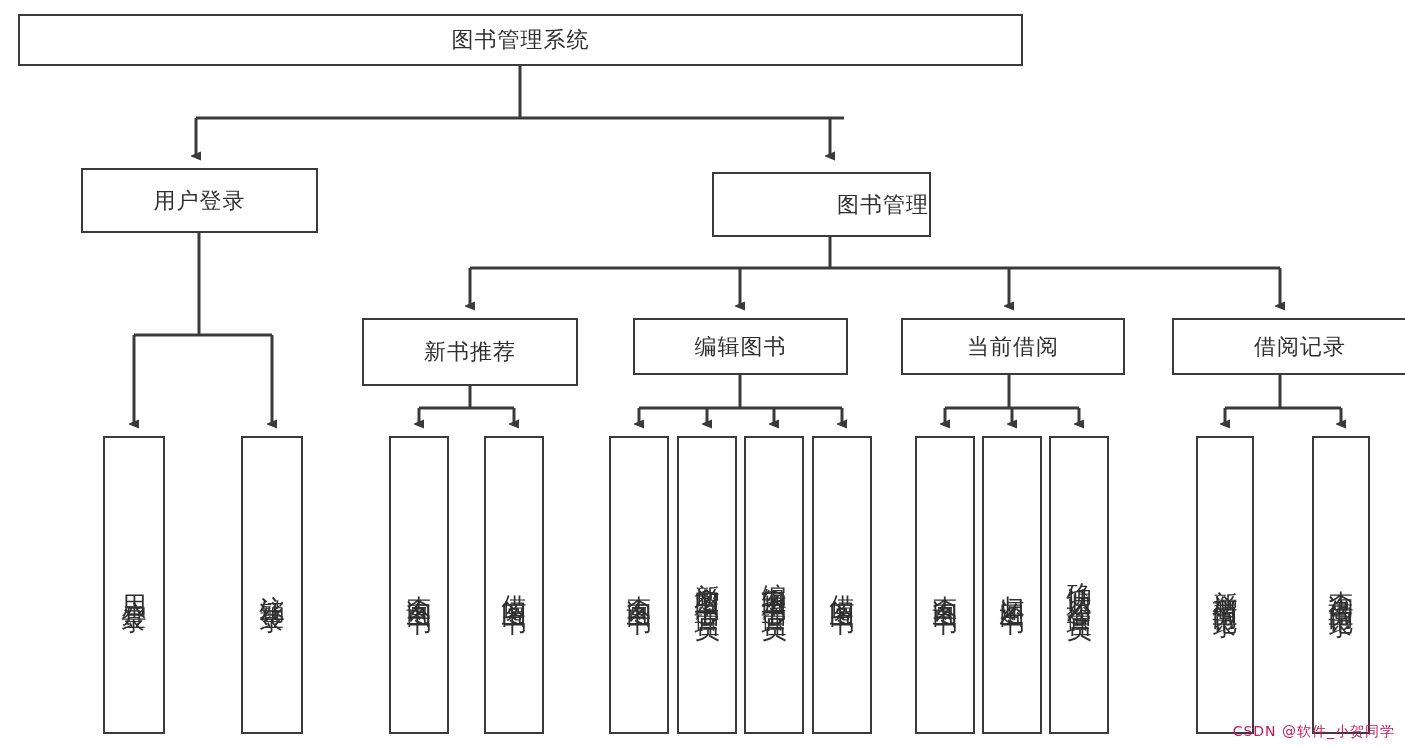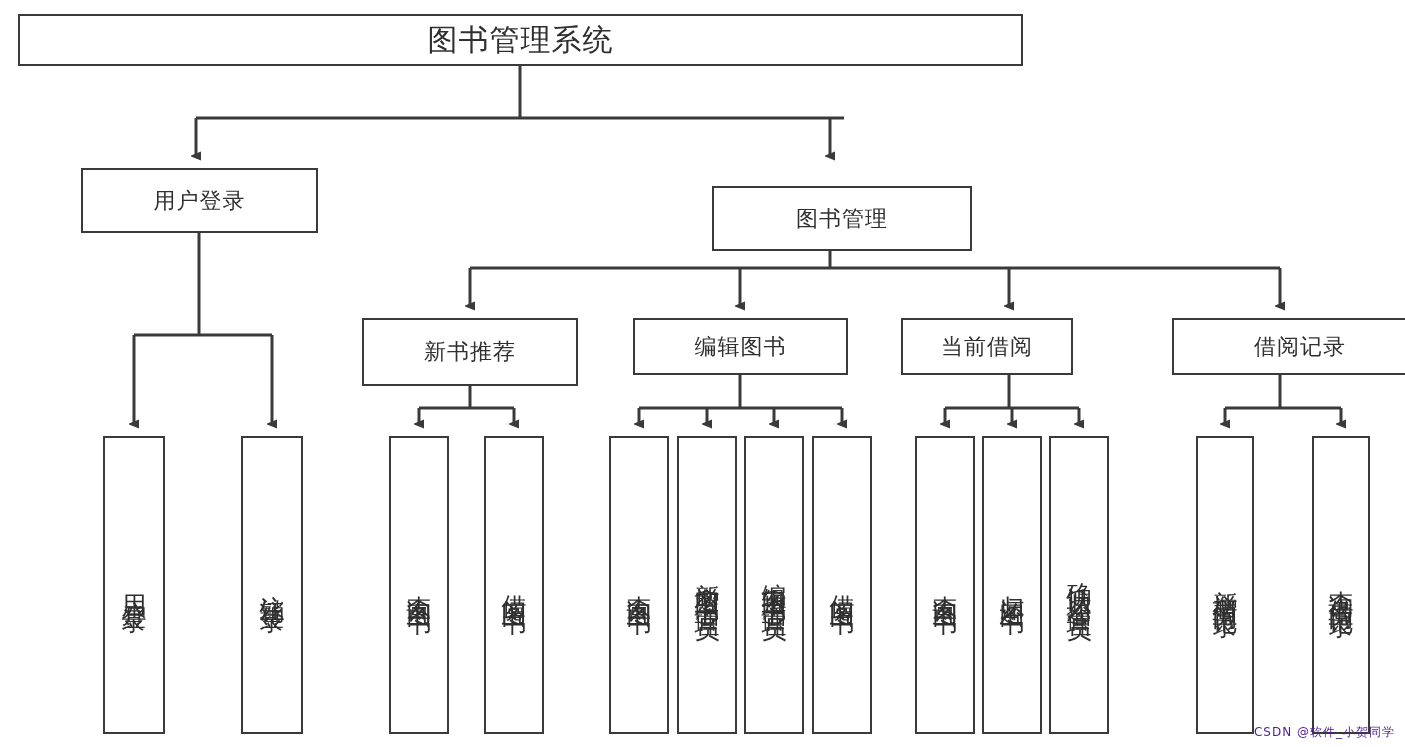--- a/index.html
+++ b/index.html
@@ -36,43 +36,43 @@
     justify-content: center;
     color: #2f2f2f;
     z-index: 2;
   }
   .node.h {
     
     font-size: 22px;
     letter-spacing: 1px;
   }
   .node.root {
-    font-size: 30px;
+    font-size: 22px;
   }
   .node.v {
     
     font-size: 25px;
   }
   .vtext {
     writing-mode: vertical-rl;
     text-orientation: upright;
     letter-spacing: 5px;
     line-height: 1;
     white-space: nowrap;
     color: #2f2f2f;
   }
   .htext {
     white-space: nowrap;
   }
   #watermark {
     position: absolute;
     right: 10px;
     bottom: 6px;
-    font-size: 12px;
-    color: #4c1d95;
+    font-size: 14px;
+    color: #be185d;
     letter-spacing: 1px;
     z-index: 3;
     white-space: nowrap;
   }
 </style>
 </head>
 <body>
 
 <div id="canvas">
 
@@ -127,33 +127,33 @@
   </svg>
 
   <div class="node h root" style="left:18px; top:14px; width:1005px; height:52px;">
     <span class="htext">图书管理系统</span>
   </div>
 
   <div class="node h" style="left:81px; top:168px; width:237px; height:65px;">
     <span class="htext">用户登录</span>
   </div>
 
-  <div class="node h" style="left:712px; top:186px; width:260px; height:65px;">
+  <div class="node h" style="left:712px; top:172px; width:219px; height:65px;justify-content:flex-end;">
     <span class="htext">图书管理</span>
   </div>
 
   <div class="node h" style="left:362px; top:318px; width:216px; height:68px;">
     <span class="htext">新书推荐</span>
   </div>
 
   <div class="node h" style="left:633px; top:318px; width:215px; height:57px;">
     <span class="htext">编辑图书</span>
   </div>
 
-  <div class="node h" style="left:901px; top:318px; width:172px; height:57px;">
+  <div class="node h" style="left:901px; top:318px; width:224px; height:57px;">
     <span class="htext">当前借阅</span>
   </div>
 
   <div class="node h" style="left:1172px; top:318px; width:256px; height:57px;">
     <span class="htext">借阅记录</span>
   </div>
 
   <div class="node v" style="left:103px; top:436px; width:62px; height:298px;">
     <span class="vtext">用户登录</span>
   </div>

